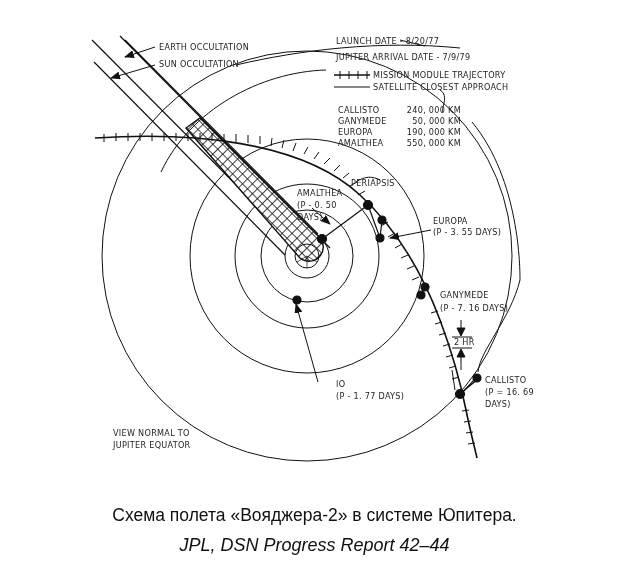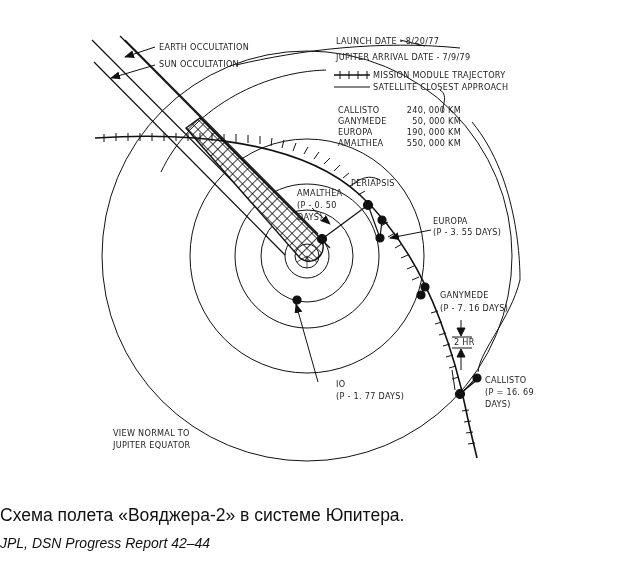--- a/index.html
+++ b/index.html
@@ -1,21 +1,21 @@
 <!DOCTYPE html>
 <html><head>
 <meta charset="utf-8">
 <style>
   html, body { margin: 0; padding: 0; background: #ffffff; }
   body { width: 629px; height: 561px; position: relative; overflow: hidden; font-family: "Liberation Sans", sans-serif; }
   #diagram { position: absolute; left: 0; top: 0; width: 629px; height: 500px; }
   .lbl { font-family: "DejaVu Sans Condensed", "DejaVu Sans", sans-serif; font-size: 9px; fill: #222; letter-spacing: 0.3px; }
-  .caption { position: absolute; left: 0; width: 629px; text-align: left; color: #111; }
+  .caption { position: absolute; left: 0; width: 629px; text-align: center; color: #111; }
   #caption-title { top: 505px; font-size: 17.5px; font-family: "Liberation Sans", sans-serif; }
-  #caption-source { top: 535px; font-size: 14px; font-style: italic; font-family: "Liberation Sans", sans-serif; }
+  #caption-source { top: 535px; font-size: 18px; font-style: italic; font-family: "Liberation Sans", sans-serif; }
 </style>
 </head>
 <body>
 
 <svg id="diagram" viewBox="0 0 629 500" xmlns="http://www.w3.org/2000/svg">
   <defs>
     <pattern id="hatch" width="7" height="7" patternUnits="userSpaceOnUse" patternTransform="rotate(45)">
       <rect width="7" height="7" fill="#fff"></rect>
       <line x1="0" y1="0" x2="0" y2="7" stroke="#111" stroke-width="1.6"></line>
       <line x1="0" y1="0" x2="7" y2="0" stroke="#111" stroke-width="1.6"></line>

